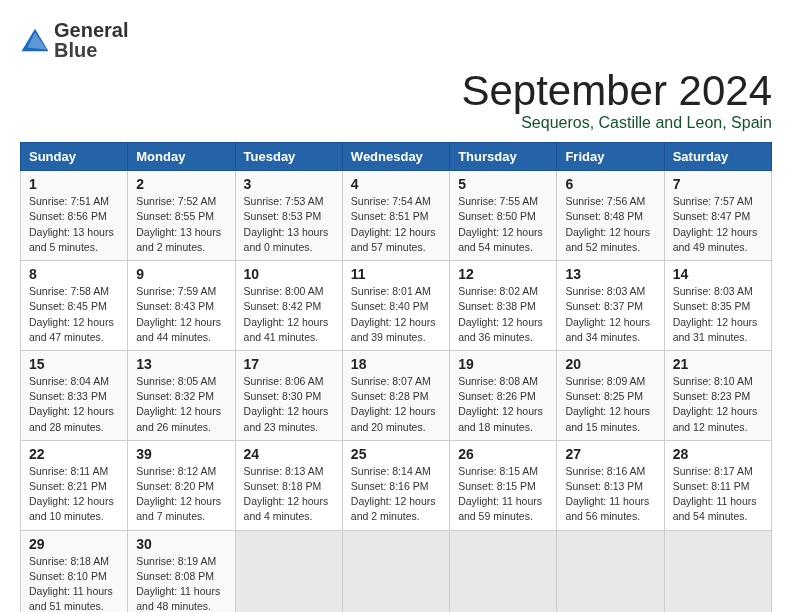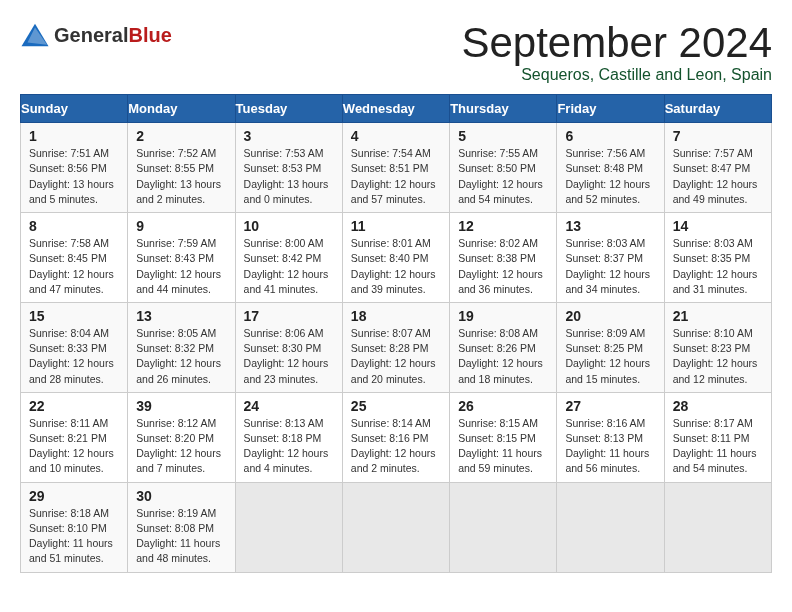--- a/index.html
+++ b/index.html
@@ -17,35 +17,36 @@
       margin-bottom: 10px;
     }
     .title-section {
       text-align: right;
     }
     .month-title {
       font-size: 42px;
       font-weight: normal;
       color: #222;
       line-height: 1.1;
+      margin-top: 48px;
     }
     .location-title {
       font-size: 16px;
       color: #14532d;
     }
     .calendar-table {
       width: 100%;
       border-collapse: collapse;
       font-size: 11px;
     }
     .calendar-table thead tr th {
       background-color: #2563a8;
       color: white;
       text-align: left;
-      padding: 6px 0;
+      padding: 6px 8px;
       font-size: 13px;
       font-weight: bold;
       border: 1px solid #1a4f90;
     }
     .calendar-table tbody tr td {
       vertical-align: top;
       padding: 5px 8px;
       border: 1px solid #ccc;
       width: 107px;
       min-height: 80px;
@@ -69,33 +70,32 @@
       color: #333;
       line-height: 1.45;
     }
     .logo-wrapper {
       display: flex;
       align-items: center;
       gap: 4px;
     }
     .logo-text-wrapper {
       display: flex;
-      flex-direction: row;
+      flex-direction: column;
       line-height: 1;
     }
     .logo-line1 {
       font-size: 20px;
       font-weight: bold;
       color: #333;
     }
     .logo-line2 {
       font-size: 20px;
       font-weight: bold;
-      color: #b91c1c;
-      text-align: right;
+      color: #404040;
     }
     .logo-icon {
       width: 30px;
       height: 30px;
     }
   </style>
 </head>
 <body>
 
 <div class="header-section">

